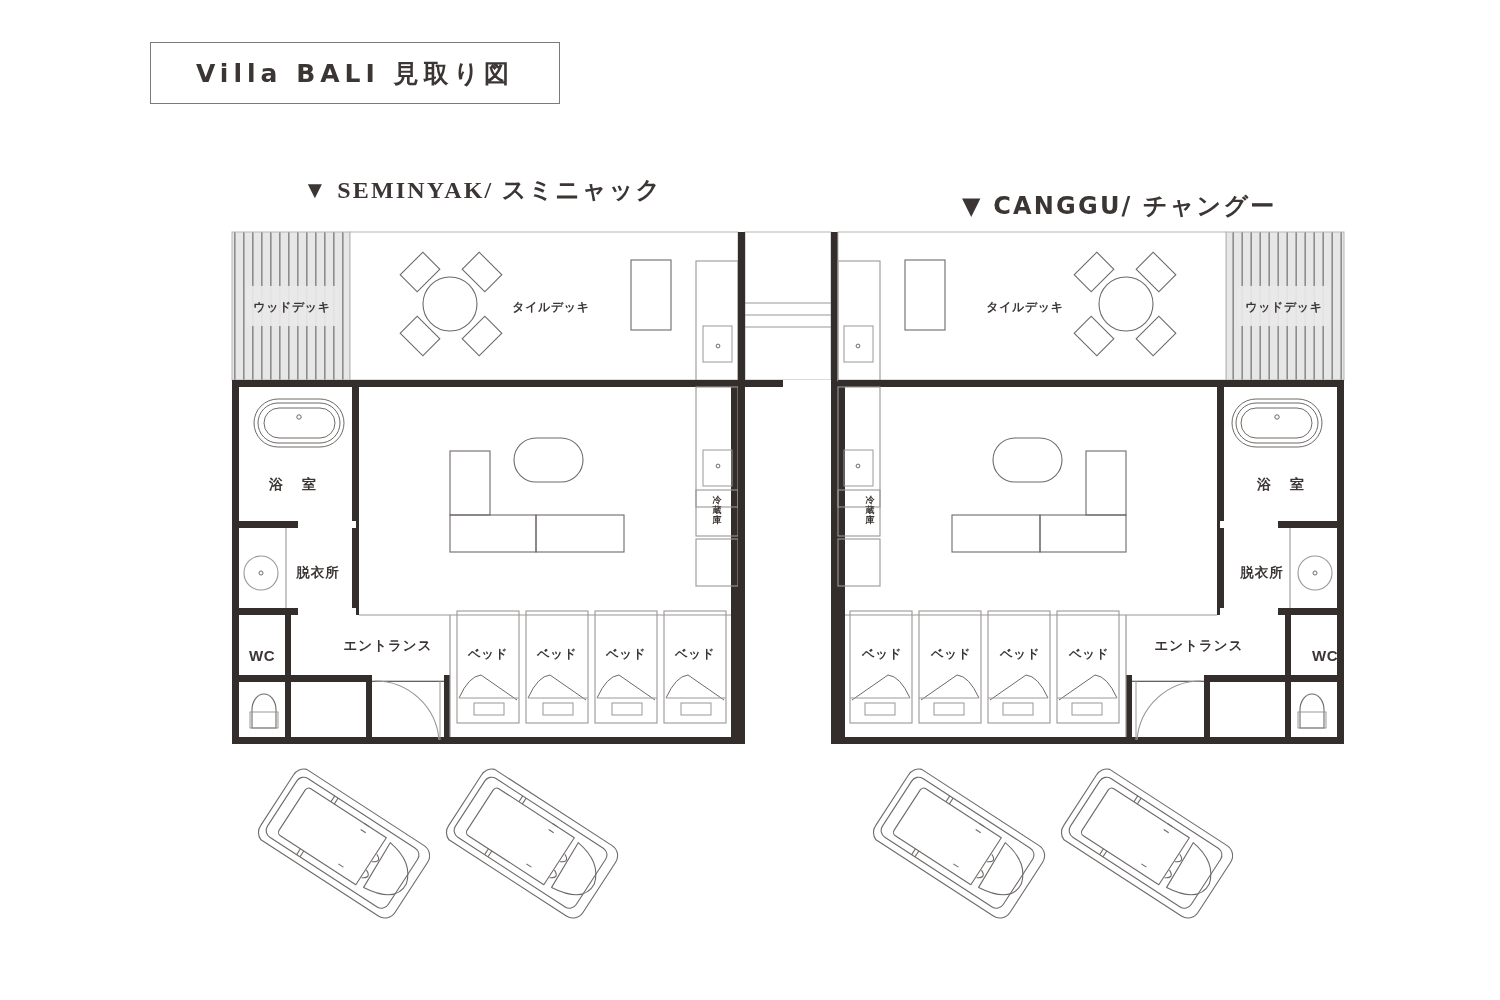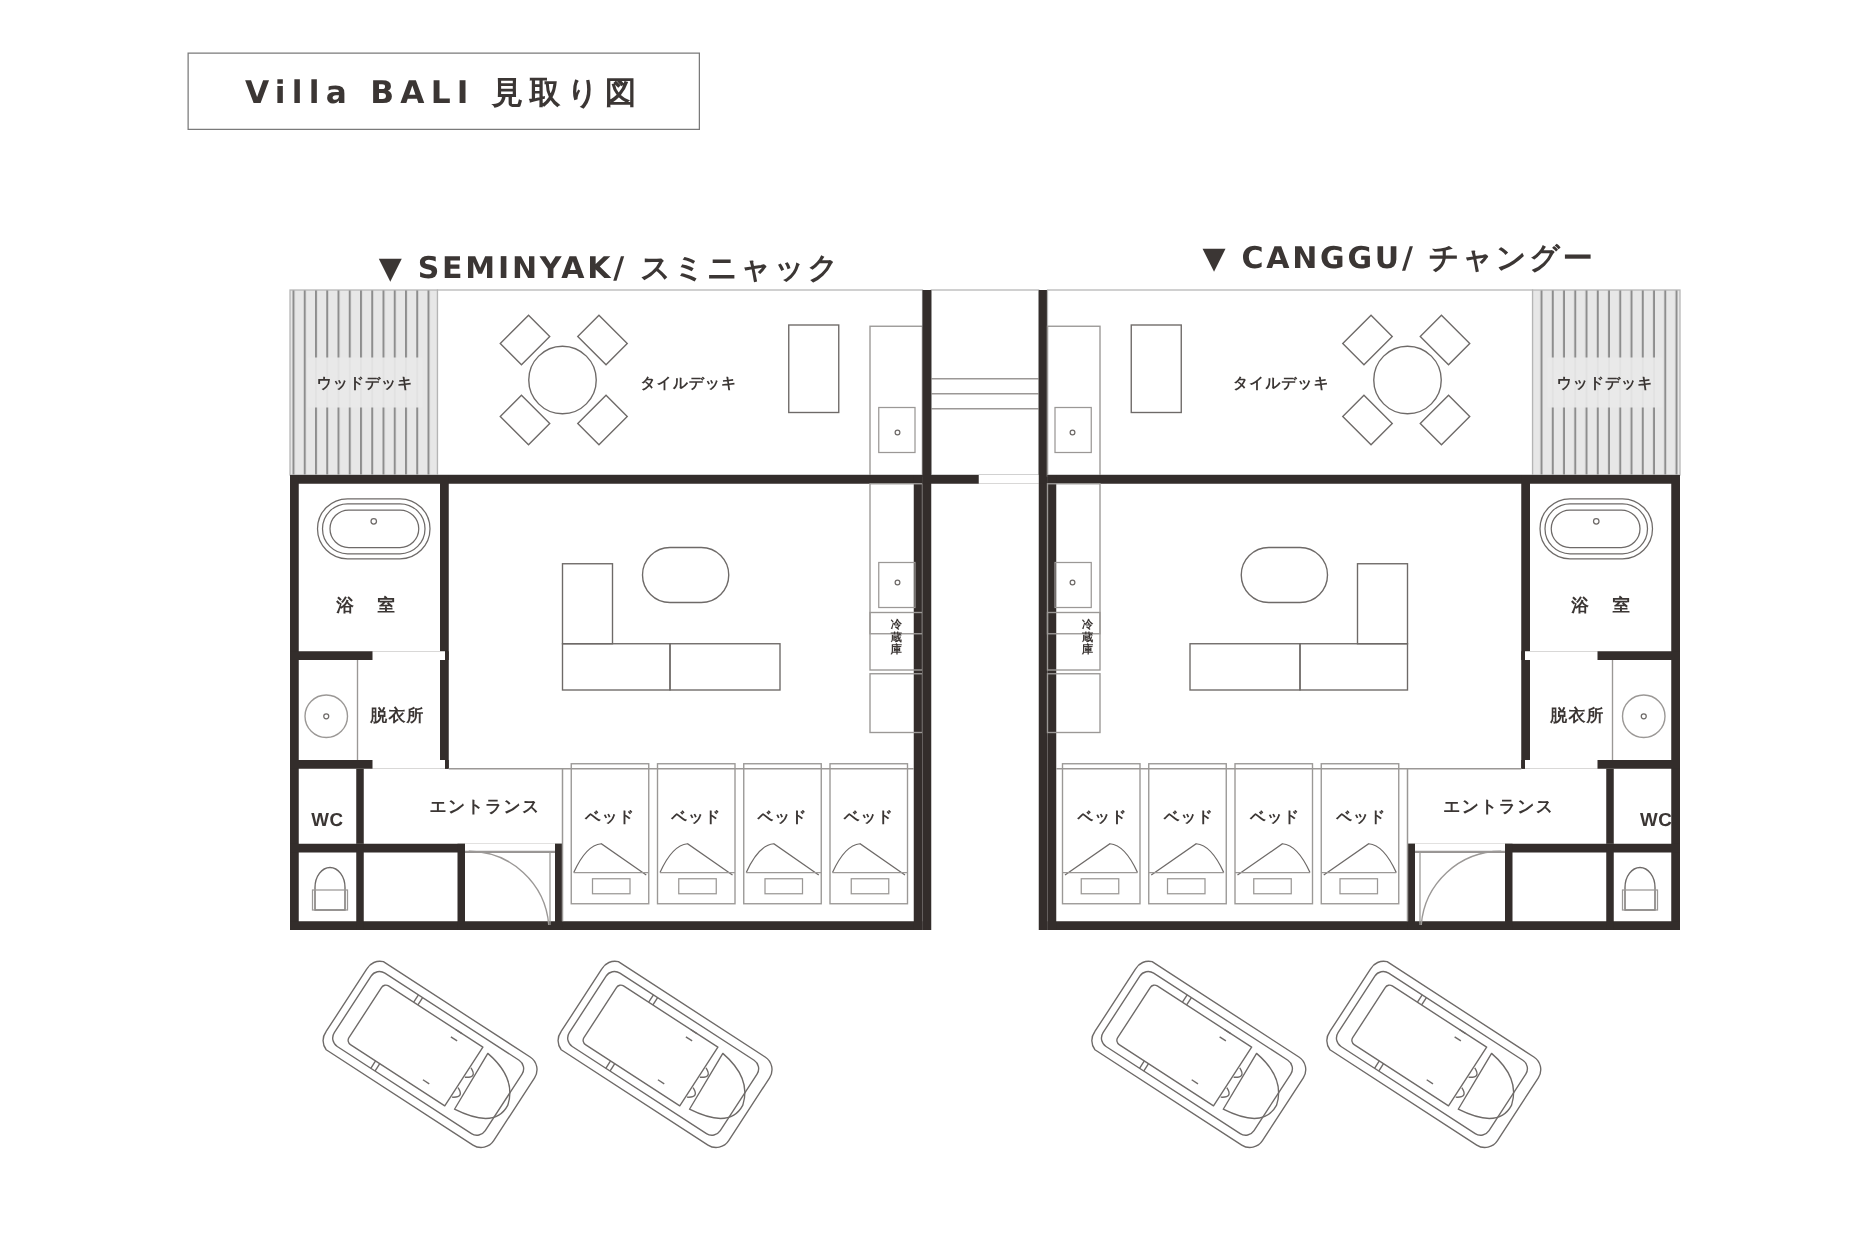--- a/index.html
+++ b/index.html
@@ -27,21 +27,21 @@
     font-family:"DejaVu Sans","Liberation Sans",sans-serif;
   }
 
   
   .unit-heading{
     position:absolute;
     font-size:24px;font-weight:bold;color:#3b3634;
     letter-spacing:2.2px;white-space:nowrap;
     font-family:"DejaVu Sans","Liberation Sans",sans-serif;
   }
-  #heading-left{left:303px;top:198px;}
+  #heading-left{left:303px;top:174px;font-family:Liberation Serif, serif;}
   #heading-right{left:930px;top:190px;margin-left:32px;}
 
   
   #plan-svg{position:absolute;left:0;top:0;}
 
   .lbl{
     font-family:"DejaVu Sans","Liberation Sans",sans-serif;
     font-weight:bold;fill:#3b3634;
     text-anchor:middle;dominant-baseline:middle;
   }

